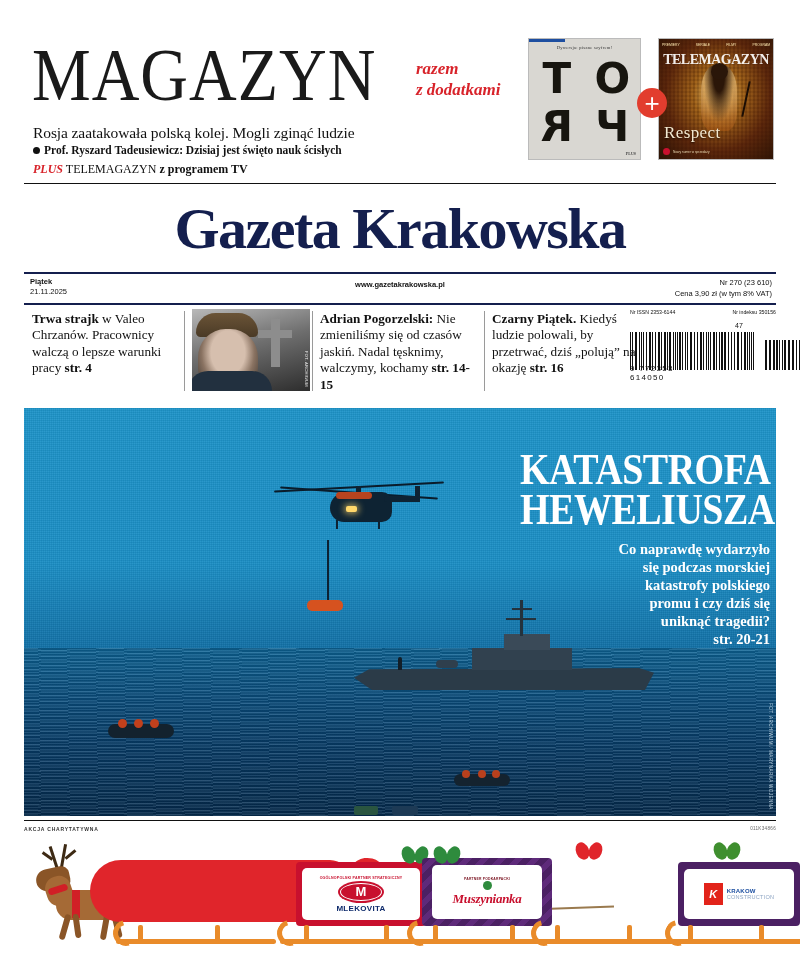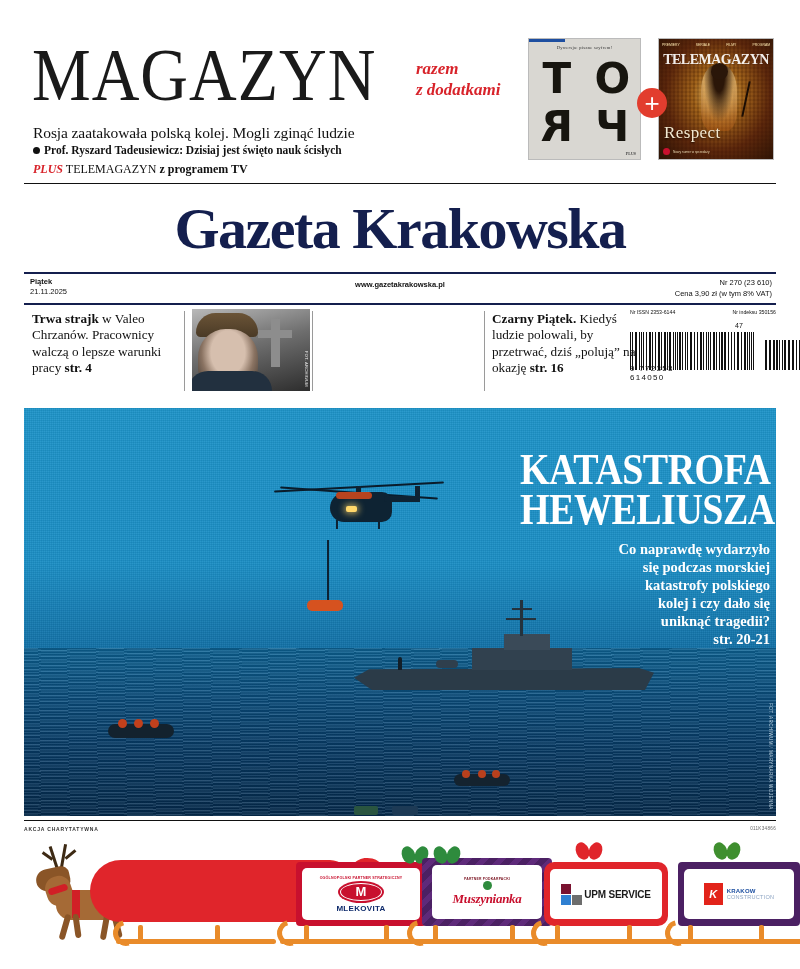--- a/index.html
+++ b/index.html
@@ -450,20 +450,23 @@
     <div class="t-photo" data-name="teaser-photo-pogorzelski">
       <div class="cross" data-name="gravestone-cross-icon"></div>
       <div class="hat" data-name="beanie-hat-shape"></div>
       <div class="face" data-name="portrait-face-shape"></div>
       <div class="torso" data-name="portrait-torso-shape"></div>
       <div class="credit" data-name="teaser-photo-credit">FOT. ARCHIWUM</div>
     </div>
 
     <div class="vsep vsep2" data-name="teaser-divider-2"></div>
 
+    <div class="teaser t2" data-name="teaser-item-pogorzelski">
+      <b data-name="teaser-lead-2">Adrian Pogorzelski:</b><span data-name="teaser-body-2"> Nie zmieniliśmy się od czasów jaskiń. Nadal tęsknimy, walczymy, kochamy </span><b data-name="teaser-page-2">str. 14-15</b>
+    </div>
 
     <div class="vsep vsep3" data-name="teaser-divider-3"></div>
 
     <div class="teaser t3" data-name="teaser-item-black-friday">
       <b data-name="teaser-lead-3">Czarny Piątek.</b><span data-name="teaser-body-3"> Kiedyś ludzie polowali, by przetrwać, dziś „polują” na okazję </span><b data-name="teaser-page-3">str. 16</b>
     </div>
   </div>
 
   <div class="issn-line" data-name="issn-index-line">
     <span data-name="issn-code">Nr ISSN 2353-6144</span>
@@ -578,21 +581,21 @@
     <div class="debris d2" data-name="floating-debris-2"></div>
 
     <div class="hero-kicker" data-name="hero-headline">
       <span data-name="hero-headline-line-1">KATASTROFA</span>
       <span data-name="hero-headline-line-2">HEWELIUSZA</span>
     </div>
     <div class="hero-sub" data-name="hero-subheadline">
       <span data-name="hero-sub-line-1">Co naprawdę wydarzyło</span><br>
       <span data-name="hero-sub-line-2">się podczas morskiej</span><br>
       <span data-name="hero-sub-line-3">katastrofy polskiego</span><br>
-      <span data-name="hero-sub-line-4">kolej i czy dało się</span><br>
+      <span data-name="hero-sub-line-4">promu i czy dziś się</span><br>
       <span data-name="hero-sub-line-5">uniknąć tragedii?</span><br>
       <span data-name="hero-sub-page">str. 20-21</span>
     </div>
     <div class="hero-credit" data-name="hero-photo-credit">FOT. ARCHIWUM / MARYNARKA WOJENNA</div>
   </div>
 
   <div class="banner" data-name="charity-sponsor-banner">
     <div class="rule-banner-top" data-name="divider-banner-top"></div>
     <div class="banner-label" data-name="charity-label">AKCJA CHARYTATYWNA</div>
     <div class="banner-code" data-name="banner-code">011K34866</div>
@@ -665,33 +668,20 @@
       </div>
     </div>
     <div class="bow" style="left:410px; bottom:82px;" data-name="gift-bow-2"></div>
     <div class="sleigh" style="left:386px; width:162px;" data-name="sleigh-3">
       <div class="runner" style="width:162px;" data-name="sleigh-runner-3">
           <i class="a"></i>
           <i class="b"></i>
         </div>
     </div>
 
-    <div class="gift" style="left:520px; width:124px; height:64px; background:#e0252b; border-radius:10px;" data-name="sponsor-gift-upm-service">
-      <div class="giftcard" style="inset:7px 6px;" data-name="sponsor-card-upm">
-        <div class="upm-wrap" data-name="upm-logo">
-          <div class="upm-sq" data-name="upm-mark-icon">
-            <i style="background:#7a1230;"></i>
-              <i style="background:transparent;"></i>
-            <i style="background:#2f7fd1;"></i>
-              <i style="background:#6d6d6d;"></i>
-          </div>
-          <span class="upm-name" data-name="upm-name">UPM SERVICE</span>
-        </div>
-      </div>
-    </div>
     <div class="bow" style="left:552px; bottom:86px;" data-name="gift-bow-3"></div>
     <div class="sleigh" style="left:510px; width:150px;" data-name="sleigh-4">
       <div class="runner" style="width:150px;" data-name="sleigh-runner-4">
           <i class="a"></i>
           <i class="b"></i>
         </div>
     </div>
 
     <div class="gift" style="left:654px; width:122px; height:64px; background:#4b2063;" data-name="sponsor-gift-krakow-construction">
       <div class="giftcard" style="inset:7px 6px;" data-name="sponsor-card-krakow">

